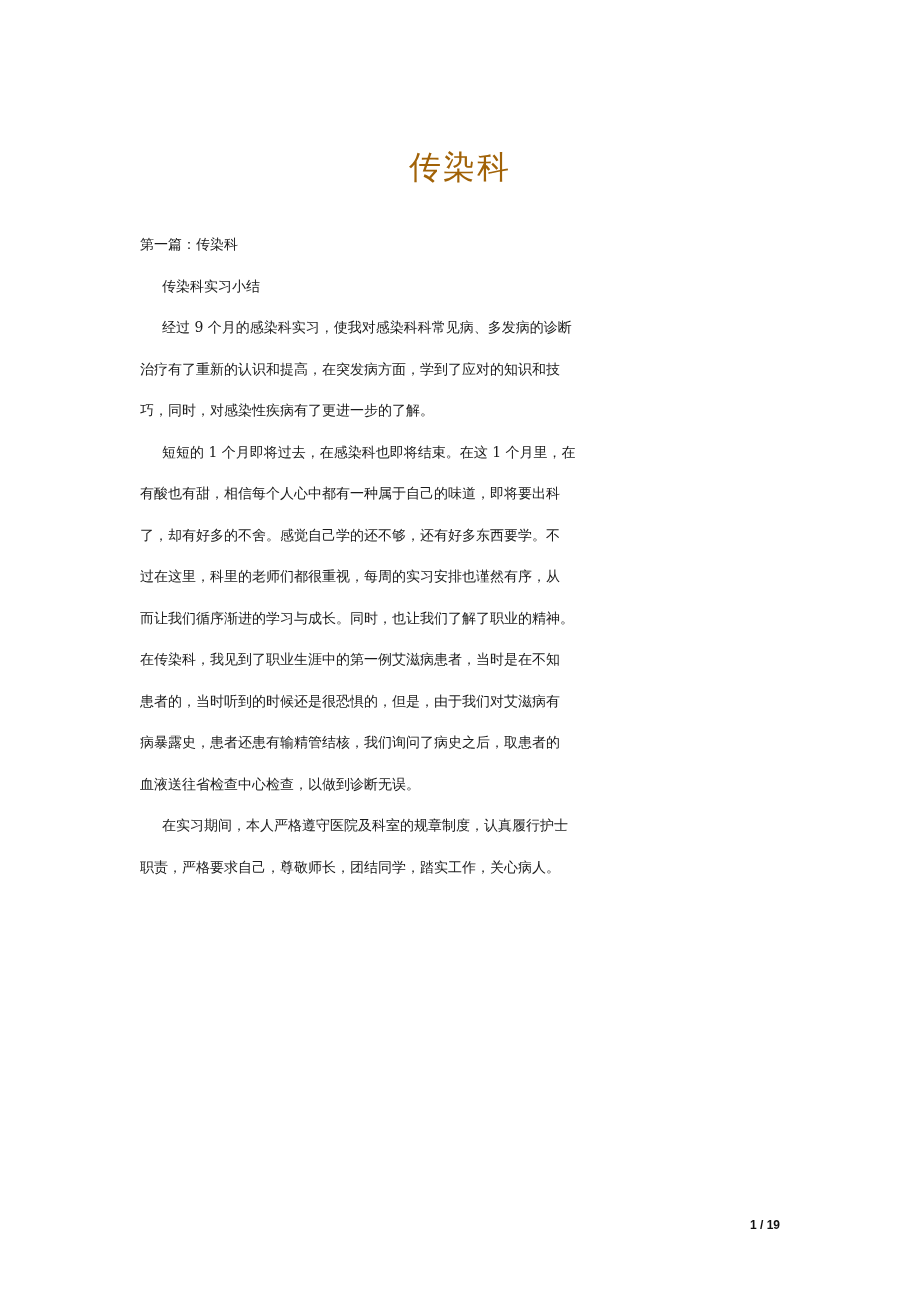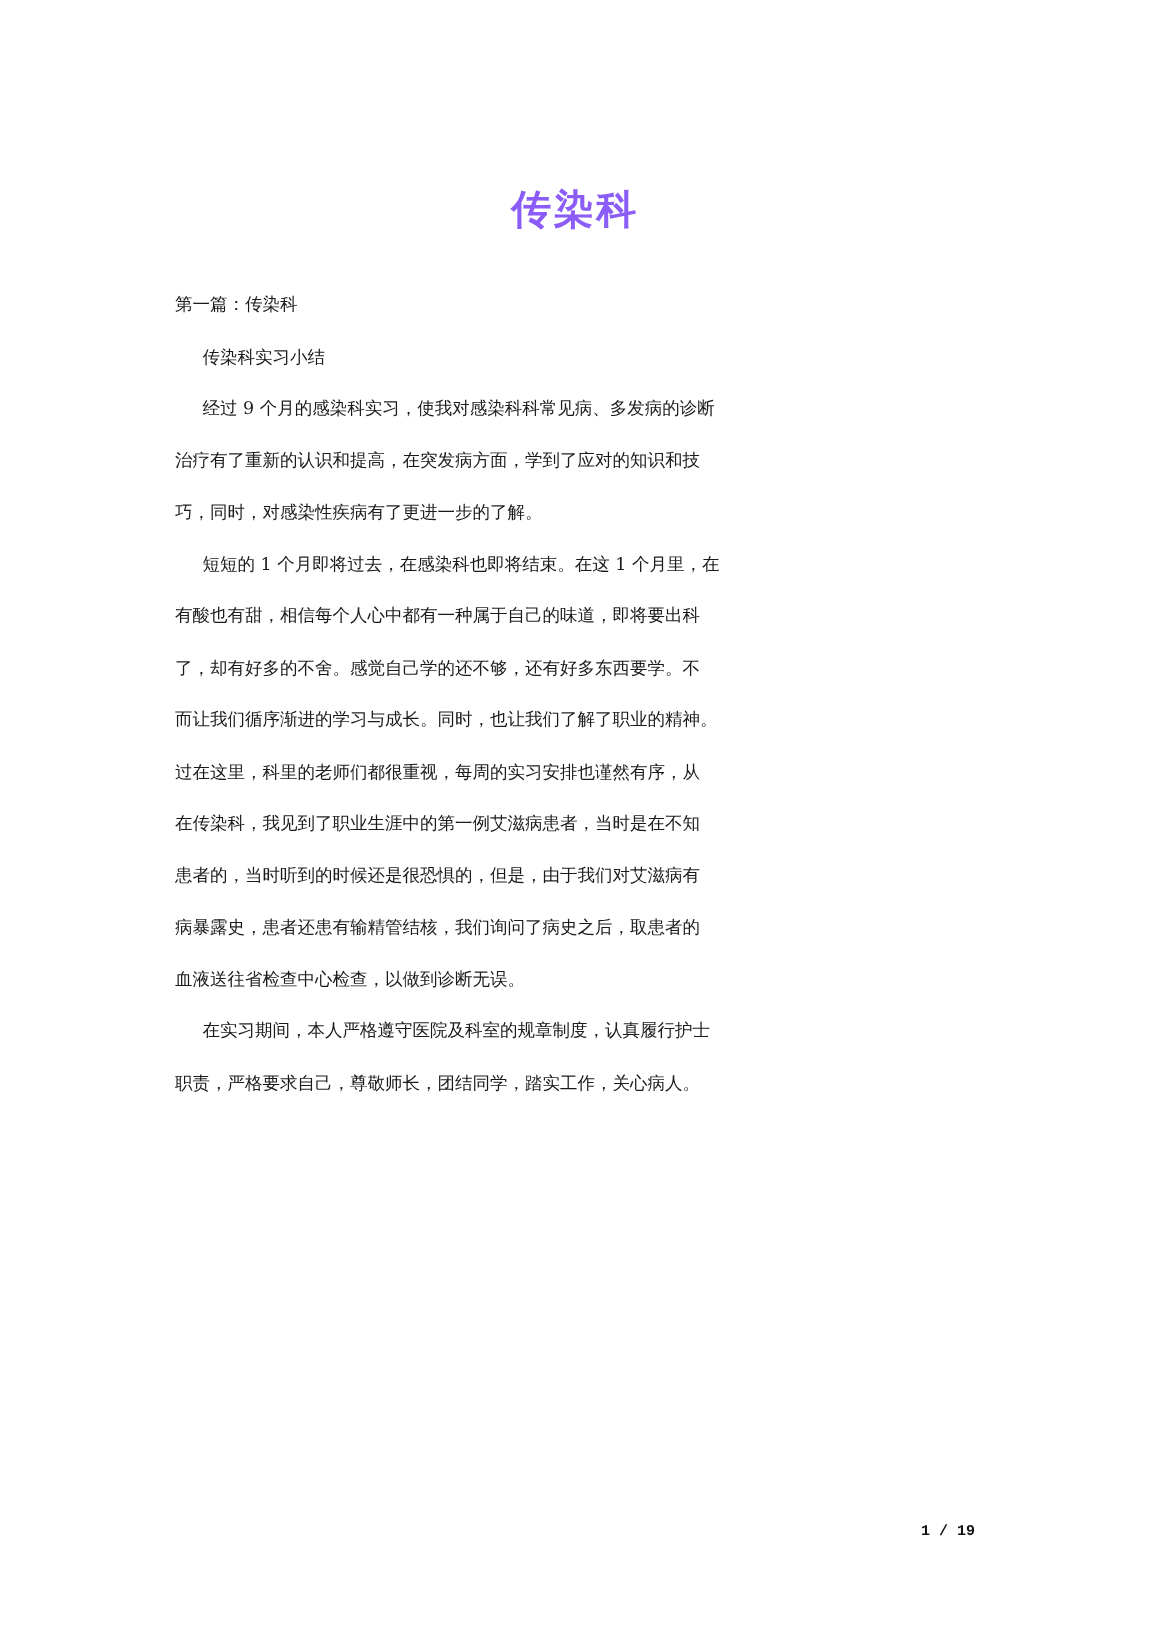--- a/index.html
+++ b/index.html
@@ -23,43 +23,43 @@
       background: #ffffff;
     }
     .doc-title {
       position: absolute;
       top: 144px;
       left: 0;
       width: 920px;
       text-align: center;
       font-size: 32px;
       line-height: 46px;
-      font-weight: bold;
-      color: #8b5cf6;
+      font-weight: normal;
+      color: #a16207;
       letter-spacing: 2px;
     }
     .body-text {
       position: absolute;
       left: 140px;
       top: 224px;
       width: 645px;
       font-size: 14px;
       line-height: 41.5px;
     }
     .line {
       display: block;
       white-space: nowrap;
       height: 41.5px;
     }
     .indent { padding-left: 22px; }
     .page-number {
       position: absolute;
       right: 140px;
       top: 1218px;
-      font-family: Liberation Mono, monospace;
+      font-family: Liberation Sans, sans-serif;
       font-size: 12px;
       font-weight: bold;
       color: #111111;
     }
   </style>
 </head>
 <body>
 
 <div class="page">
 
@@ -69,22 +69,22 @@
     <span class="line">第一篇：传染科</span>
     <span class="line indent">传染科实习小结</span>
 
     <span class="line indent">经过 9 个月的感染科实习，使我对感染科科常见病、多发病的诊断</span>
     <span class="line">治疗有了重新的认识和提高，在突发病方面，学到了应对的知识和技</span>
     <span class="line">巧，同时，对感染性疾病有了更进一步的了解。</span>
 
     <span class="line indent">短短的 1 个月即将过去，在感染科也即将结束。在这 1 个月里，在</span>
     <span class="line">有酸也有甜，相信每个人心中都有一种属于自己的味道，即将要出科</span>
     <span class="line">了，却有好多的不舍。感觉自己学的还不够，还有好多东西要学。不</span>
+    <span class="line">过在这里，科里的老师们都很重视，每周的实习安排也谨然有序，从</span>
     <span class="line">而让我们循序渐进的学习与成长。同时，也让我们了解了职业的精神。</span>
-    <span class="line">过在这里，科里的老师们都很重视，每周的实习安排也谨然有序，从</span>
     <span class="line">在传染科，我见到了职业生涯中的第一例艾滋病患者，当时是在不知</span>
     <span class="line">患者的，当时听到的时候还是很恐惧的，但是，由于我们对艾滋病有</span>
     <span class="line">病暴露史，患者还患有输精管结核，我们询问了病史之后，取患者的</span>
     <span class="line">血液送往省检查中心检查，以做到诊断无误。</span>
 
     <span class="line indent">在实习期间，本人严格遵守医院及科室的规章制度，认真履行护士</span>
     <span class="line">职责，严格要求自己，尊敬师长，团结同学，踏实工作，关心病人。</span>
   </div>
 
   <div class="page-number">1 / 19</div>

